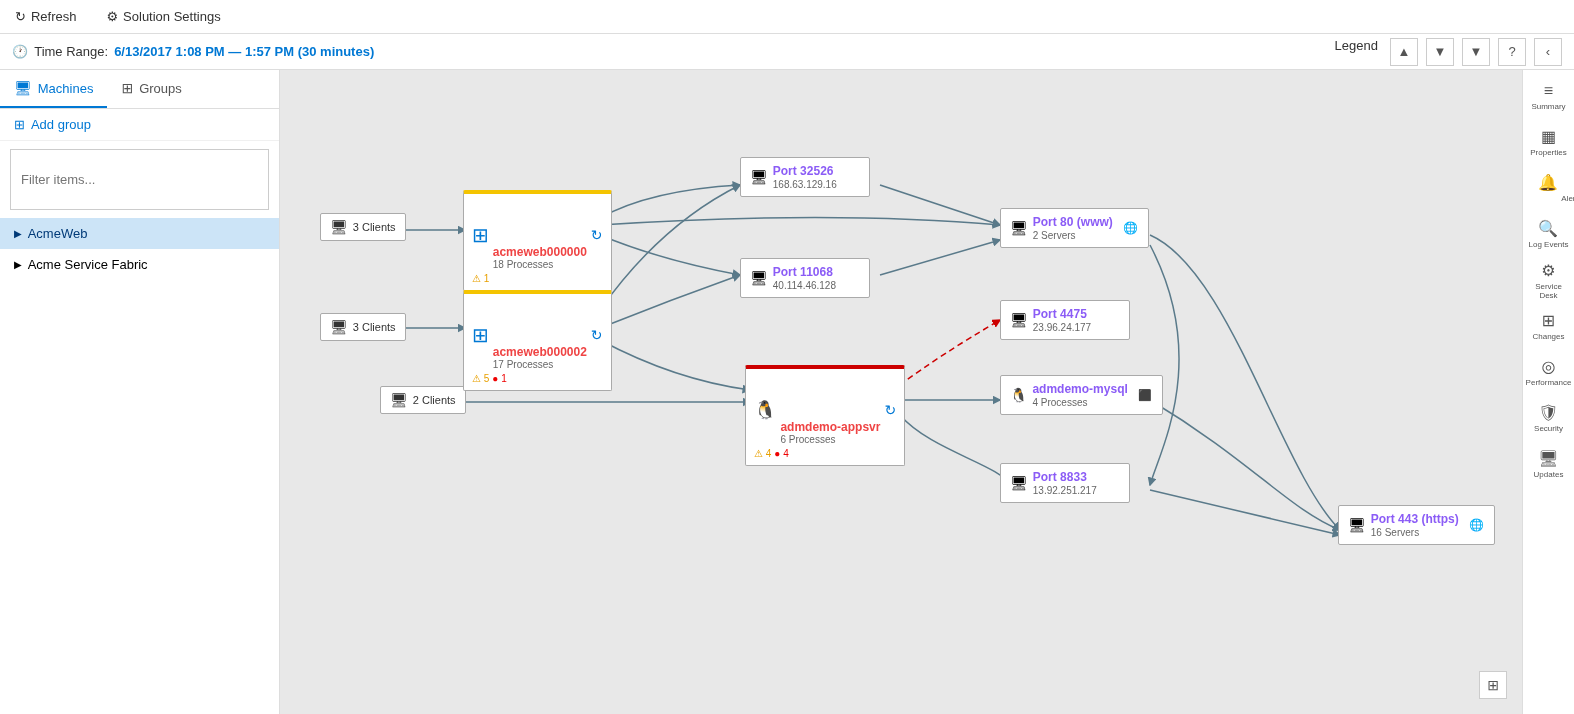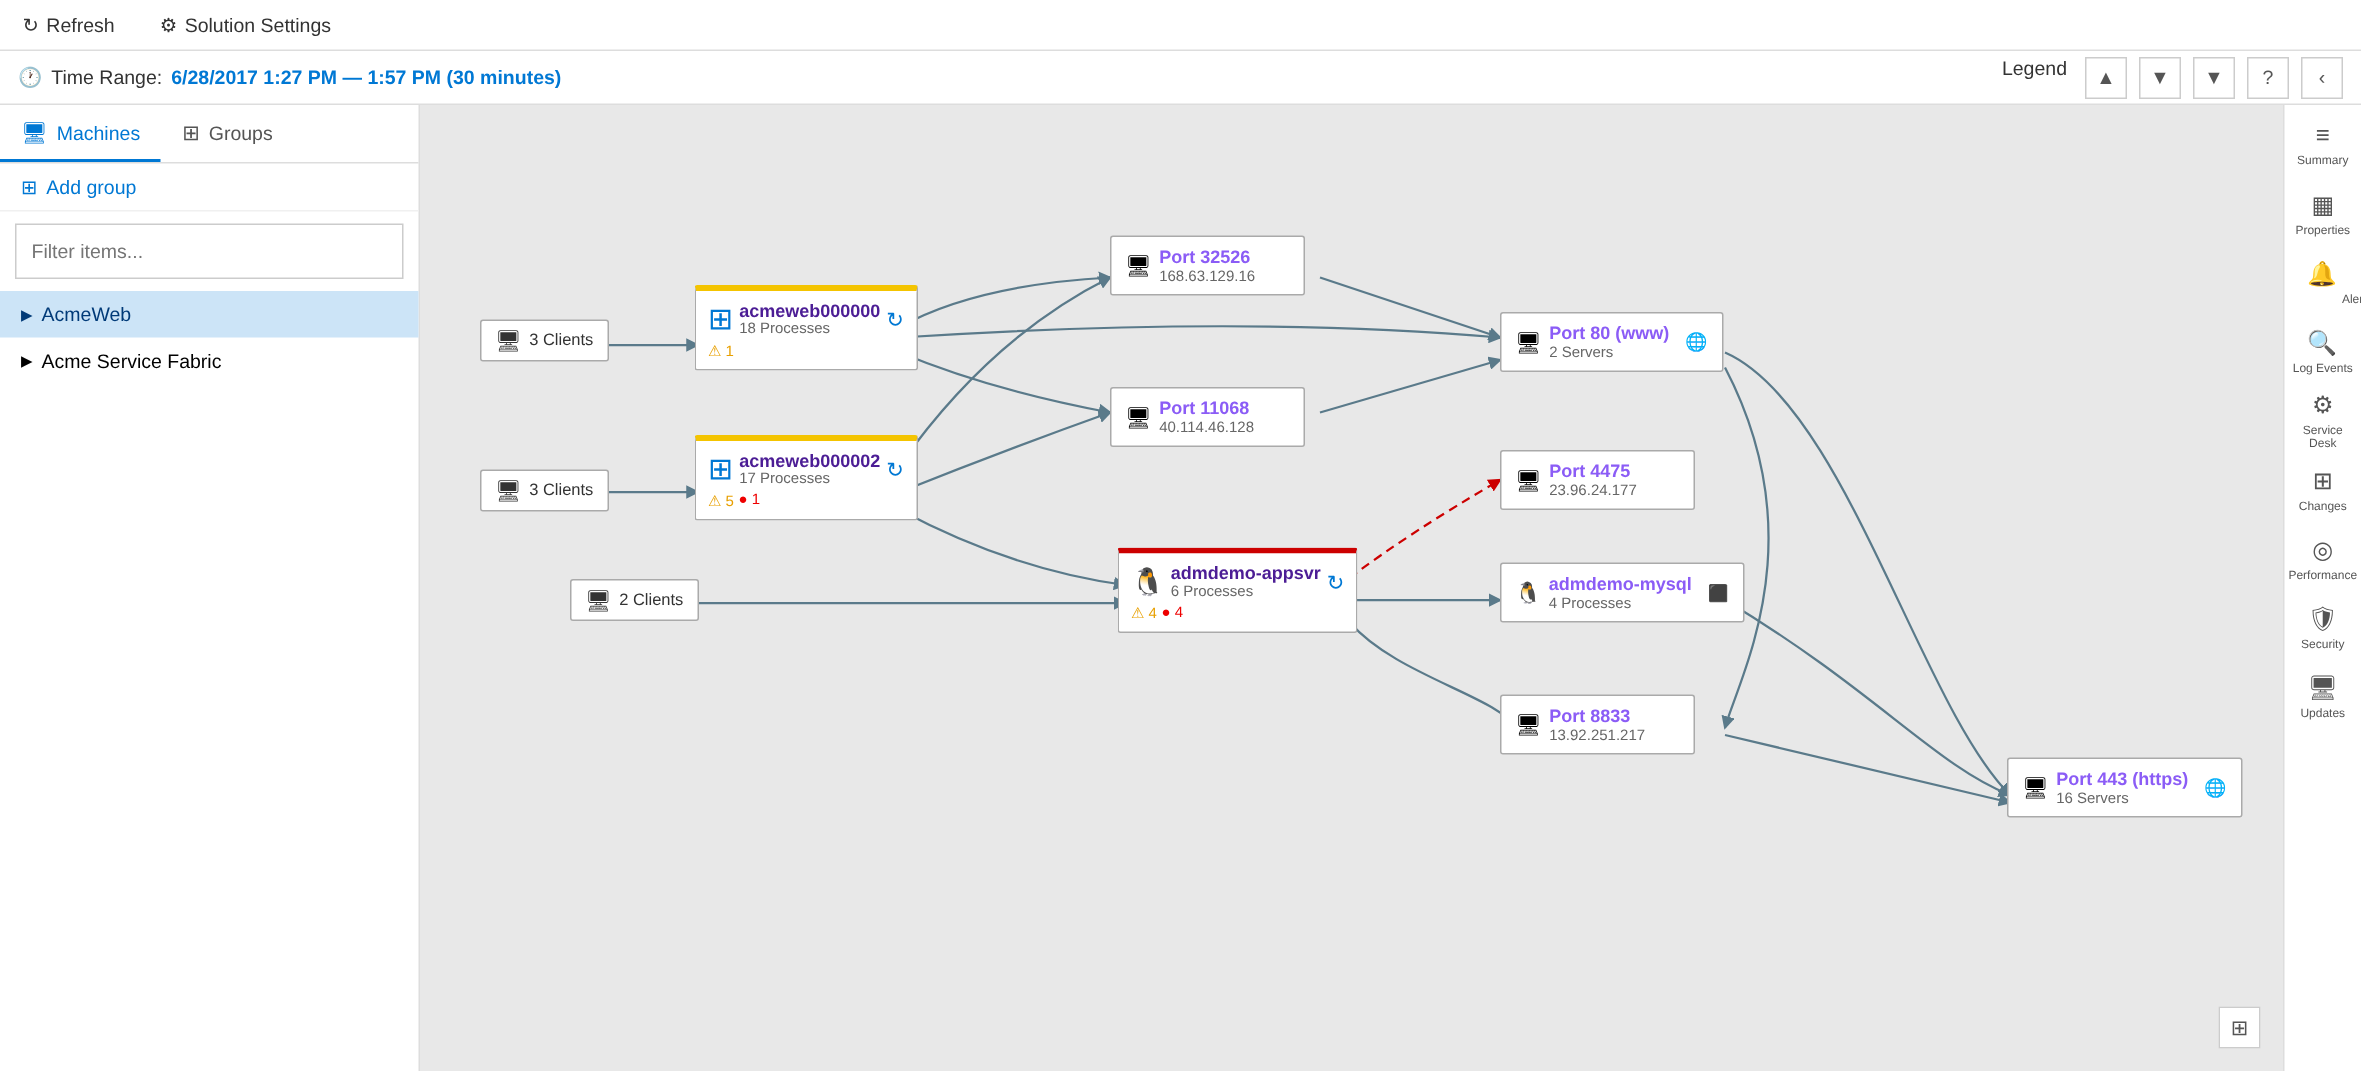--- a/index.html
+++ b/index.html
@@ -77,21 +77,21 @@
     .add-group-btn {
       padding: 8px 14px;
       display: flex; align-items: center; gap: 6px;
       cursor: pointer; font-size: 13px; color: #0078d4;
       border: none; background: none; text-align: left;
       border-bottom: 1px solid #f0f0f0;
     }
 
     .filter-input {
       margin: 8px 10px;
-      padding: 10px 10px;
+      padding: 22px 10px;
       border: 1px solid #ccc;
       font-size: 13px;
       width: calc(100% - 20px);
       color: #3b82f6;
     }
 
     .list-header {
       padding: 4px 14px;
       font-size: 11px;
       font-weight: 600;
@@ -145,21 +145,21 @@
     
     .node-box {
       position: absolute;
       background: #fff;
       border: 1px solid #aaa;
       border-radius: 2px;
       padding: 6px 8px;
       min-width: 130px;
       cursor: pointer;
     }
-    .node-title { font-size: 12px; font-weight: 600; color: #4c1d95; }
+    .node-title { font-size: 12px; font-weight: 600; color: #ef4444; margin-top: 45px; }
     .node-sub { font-size: 10px; color: #666; }
     .node-header { display: flex; align-items: center; gap: 4px; }
     .node-badges { display: flex; gap: 3px; margin-top: 3px; font-size: 10px; }
     .badge-warn { color: #e8a000; }
     .badge-err { color: #e00; }
 
     
     .node-windows { border-top: 4px solid #f4c400; }
     .node-linux { border-top: 4px solid #cc0000; }
 
@@ -214,21 +214,21 @@
   <button class="toolbar-btn">
     <span>⚙</span>
     <span>Solution Settings</span>
   </button>
 </div>
 
 <div class="time-bar">
   <div class="time-range-text">
     <span>🕐</span>
     <span>Time Range:</span>
-    <span class="time-range-value">6/28/2017 1:27 PM — 1:57 PM (30 minutes)</span>
+    <span class="time-range-value">6/13/2017 1:08 PM — 1:57 PM (30 minutes)</span>
   </div>
   <div class="time-bar-controls">
     <span class="legend-label">Legend</span>
     <button class="icon-btn">▲</button>
     <button class="icon-btn">▼</button>
     <button class="icon-btn">▼</button>
     <button class="icon-btn">?</button>
     <button class="icon-btn">‹</button>
   </div>
 </div>

